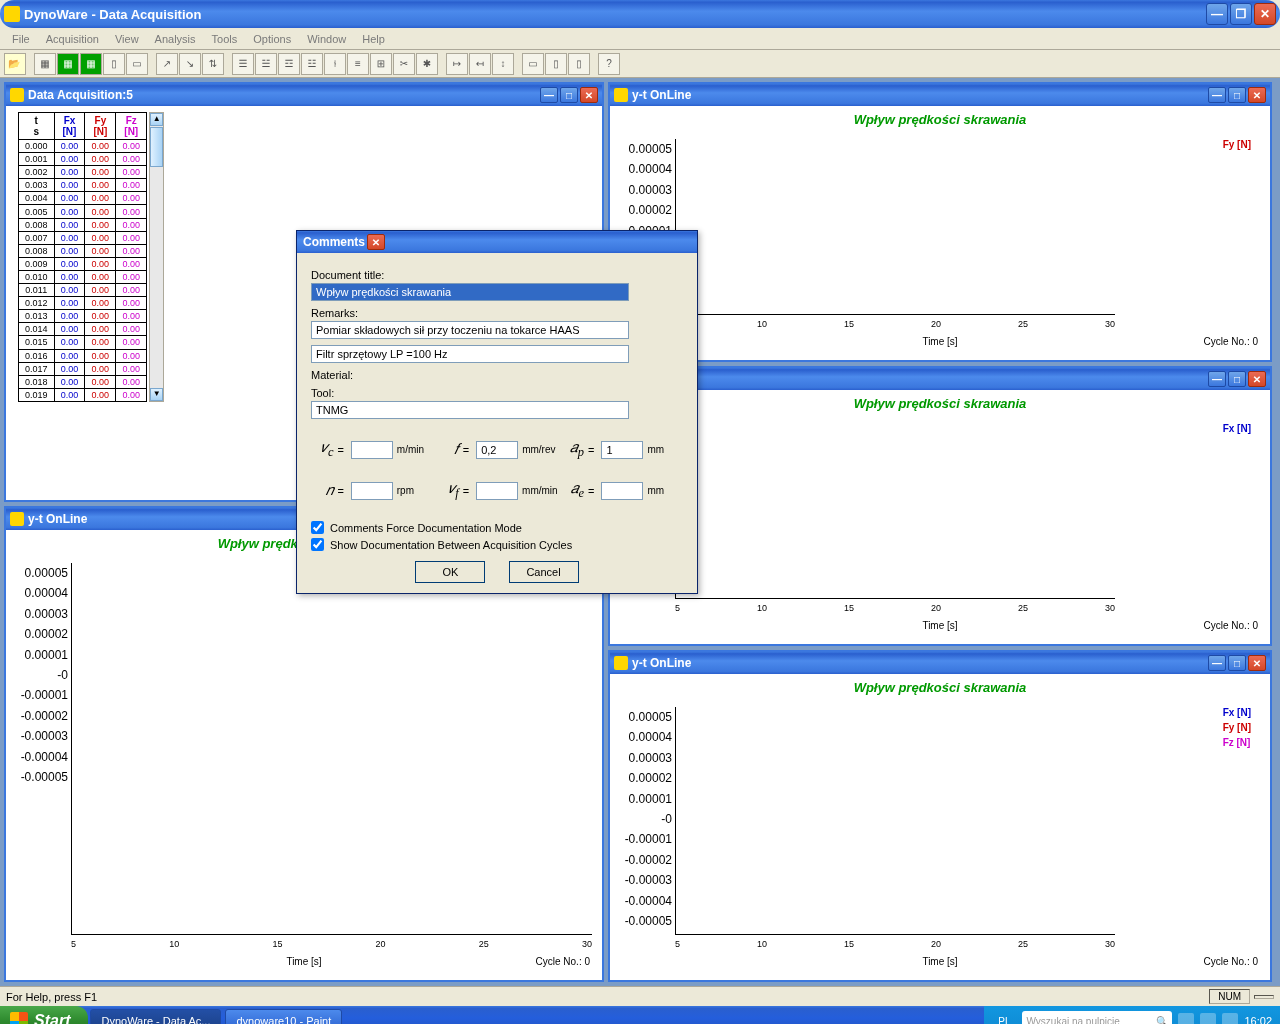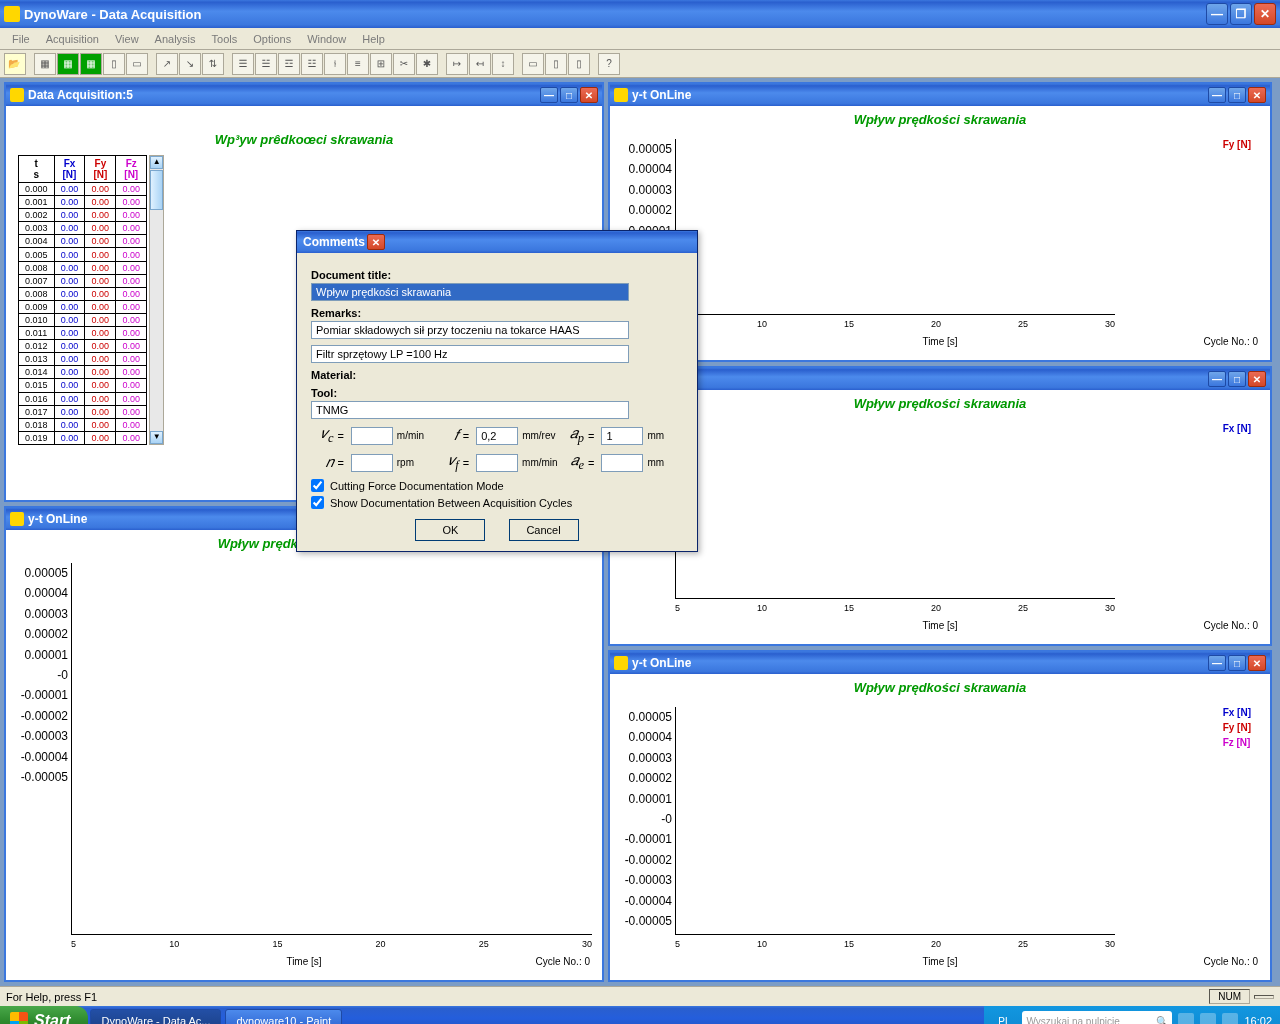--- a/index.html
+++ b/index.html
@@ -1,19 +1,19 @@
 <!DOCTYPE html>
 <html><head>
 <meta charset="utf-8">
 <style>
 * { box-sizing: border-box; margin: 0; padding: 0; }
 body { font-family: Tahoma, Arial, sans-serif; font-size: 11px; background: #ECE9D8; width: 1280px; height: 1024px; overflow: hidden; position: relative; }
 
 
-.titlebar { height: 28px; background: linear-gradient(to bottom, #3B77DE 0%, #2A5FCE 8%, #4C8AEC 40%, #3B77DE 88%, #2A5FCE 100%); color: white; display: flex; align-items: center; padding: 0 4px; font-weight: bold; font-size: 13px; }
+.titlebar { height: 28px; background: linear-gradient(to bottom, #3B77DE 0%, #2A5FCE 8%, #4C8AEC 40%, #3B77DE 88%, #2A5FCE 100%); color: white; display: flex; align-items: center; padding: 0 4px; font-weight: bold; font-size: 13px; border-radius: 14px; }
 .titlebar .icon { width: 16px; height: 16px; margin-right: 4px; background: #FFD700; border-radius: 2px; display: inline-block; }
 .titlebar .spacer { flex: 1; }
 .winbtn { width: 22px; height: 22px; margin-left: 2px; background: linear-gradient(to bottom, #6FA6EA, #3B77DE); border: 1px solid #1E4AA5; color: white; font-weight: bold; font-size: 12px; display: inline-flex; align-items: center; justify-content: center; border-radius: 3px; }
 .winbtn.close { background: linear-gradient(to bottom, #EB6B54, #D44828); border-color: #9F2A0C; }
 
 
 .menubar { height: 22px; background: #ECE9D8; display: flex; align-items: center; padding: 0 4px; font-size: 11px; border-bottom: 1px solid #ACA899; }
 .menubar span { padding: 2px 8px; color: #7A7A7A; }
 
 
@@ -59,24 +59,24 @@
 .chart-area .cycle { position: absolute; bottom: 8px; right: 12px; font-size: 10px; }
 .chart-area .xticks { position: absolute; left: 65px; right: 155px; bottom: 26px; display: flex; justify-content: space-between; font-size: 9px; }
 .chart-area .xticks.s { right: 10px; }
 .chart-area .legend { position: absolute; right: 12px; top: 8px; font-size: 10px; font-weight: bold; }
 .chart-area .legend div { padding: 2px 7px; }
 
 
 .modal { position: absolute; background: #ECE9D8; border: 1px solid #0A246A; box-shadow: 2px 2px 6px rgba(0,0,0,0.3); z-index: 100; }
 .modaltitle { height: 22px; background: linear-gradient(to bottom, #3B77DE 0%, #2A5FCE 8%, #4C8AEC 40%, #3B77DE 88%, #2A5FCE 100%); color: white; font-weight: bold; font-size: 12px; display: flex; align-items: center; padding: 0 6px; }
 .modalbody { padding: 10px 14px; font-size: 11px; }
-.modalbody label { display: block; margin: 6px 0 2px; font-weight: bold; }
+.modalbody label { display: block; margin: 6px 0 2px; }
 .modalbody input[type=text] { width: 318px; border: 1px solid #7F9DB9; padding: 2px 4px; font-size: 11px; font-family: inherit; background: white; }
 .modalbody input.sel { background: #316AC5; color: white; }
-.paramrow { display: flex; align-items: center; gap: 4px; margin: 6px 0; }
+.paramrow { display: flex; align-items: center; gap: 4px; margin: 20px 0; }
 .paramrow .sym { font-style: italic; font-family: 'Times New Roman', serif; font-size: 15px; width: 24px; text-align: right; }
 .paramrow .eq { width: 10px; }
 .paramrow input { width: 42px !important; }
 .paramrow .unit { font-size: 10px; width: 38px; }
 .checkrow { display: flex; align-items: center; gap: 6px; margin: 4px 0; }
 .btnrow { text-align: center; margin-top: 10px; }
 .btnrow button { width: 70px; height: 22px; margin: 0 10px; border: 1px solid #003C74; background: #ECE9D8; font-size: 11px; }
 
 
 .statusbar { height: 20px; background: #ECE9D8; border-top: 1px solid #ACA899; display: flex; align-items: center; padding: 0 6px; font-size: 11px; }
@@ -147,31 +147,30 @@
   <span class="tsep"></span>
   <span class="tbtn">▭</span>
   <span class="tbtn">▯</span>
   <span class="tbtn">▯</span>
   <span class="tsep"></span>
   <span class="tbtn">?</span>
 </div>
 
 <div class="mdi">
 
-  <div class="childwin" style="left:4px; top:4px; width:600px; height:420px;gap:20px;">
+  <div class="childwin" style="left:4px; top:4px; width:600px; height:420px;">
     <div class="childtitle">
       <span class="icon"></span>
       <span>Data Acquisition:5</span>
       <span class="spacer"></span>
       <span class="cbtn">—</span>
       <span class="cbtn">□</span>
       <span class="cbtn close">✕</span>
     </div>
     <div class="childbody">
-      <div class="charttitle">Wp³yw prêdkoœci skrawania</div>
       <div class="datatable-wrap">
         <table class="datatable">
           <thead>
             <tr>
               <th><span>t</span><br><span>s</span></th>
               <th class="blue"><span>Fx</span><br><span>[N]</span></th>
               <th class="red"><span>Fy</span><br><span>[N]</span></th>
               <th class="mag"><span>Fz</span><br><span>[N]</span></th>
             </tr>
           </thead>
@@ -503,21 +502,21 @@
           <span class="eq">=</span>
         <input type="text" style="">
         <span class="unit">mm/min</span>
         <span class="sym">𝑎<sub>e</sub></span>
           <span class="eq">=</span>
         <input type="text" style="">
         <span class="unit">mm</span>
       </div>
       <div class="checkrow">
         <input type="checkbox" checked="" style="">
-        <span>Cutting Force Documentation Mode</span>
+        <span>Comments Force Documentation Mode</span>
       </div>
       <div class="checkrow">
         <input type="checkbox" checked="" style="">
         <span>Show Documentation Between Acquisition Cycles</span>
       </div>
       <div class="btnrow">
         <button>OK</button>
         <button>Cancel</button>
       </div>
     </div>

